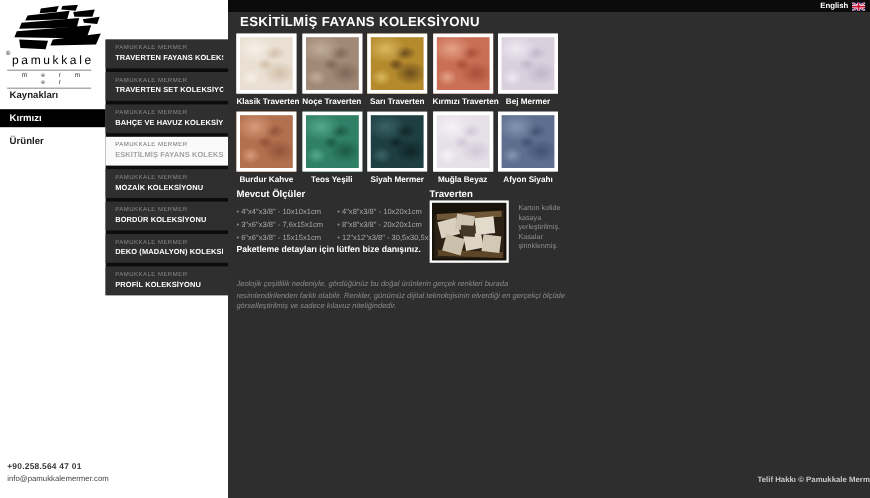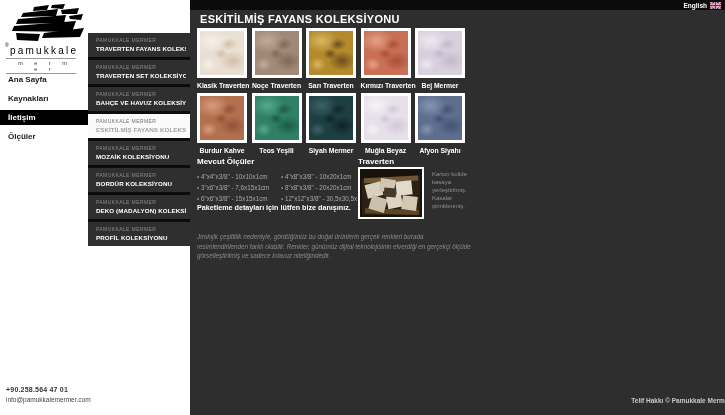--- a/index.html
+++ b/index.html
@@ -83,24 +83,23 @@
         <polygon points="38,29 78,24 74,33 36,34"></polygon>
         <polygon points="10,29 34,30 32,37 11,36"></polygon>
       </g>
     </svg>
     <div class="reg-mark">®</div>
     <div class="brand-word">pamukkale</div>
     <div class="brand-sub">m e r m e r</div>
   </div>
 
   <nav class="main-nav">
-      <div class="nav-item">Ana Sayfa</div>
       <div class="nav-item">Kaynakları</div>
-      <div class="nav-item active">İletişim</div>
-      <div class="nav-item">Ölçüler</div>
+      <div class="nav-item active">Kırmızı</div>
+      <div class="nav-item">Ürünler</div>
     </nav>
 
   <div class="footer-left">
     <div class="footer-phone">+90.258.564 47 01</div>
     <div class="footer-email">info@pamukkalemermer.com</div>
   </div>
 
   <div class="collections">
       <div class="menu-item">
         <div class="menu-eyebrow">PAMUKKALE MERMER</div>

